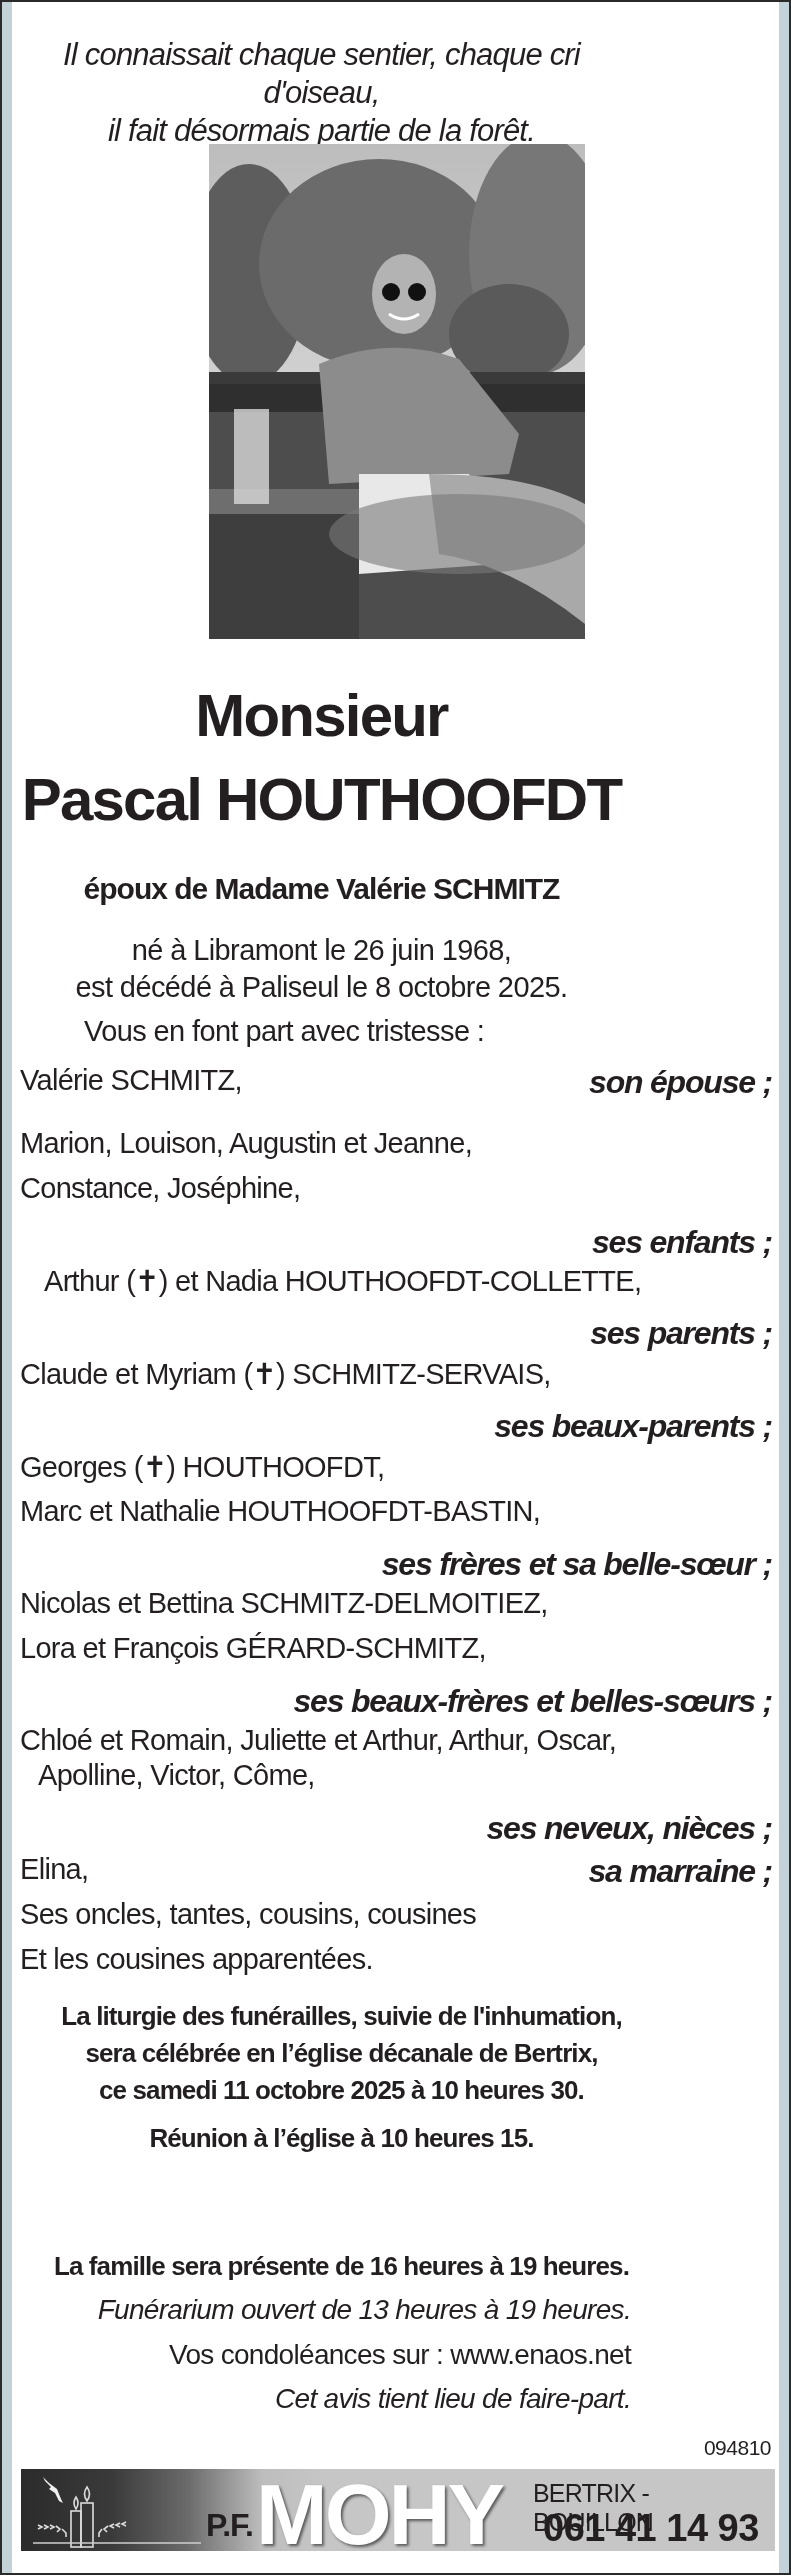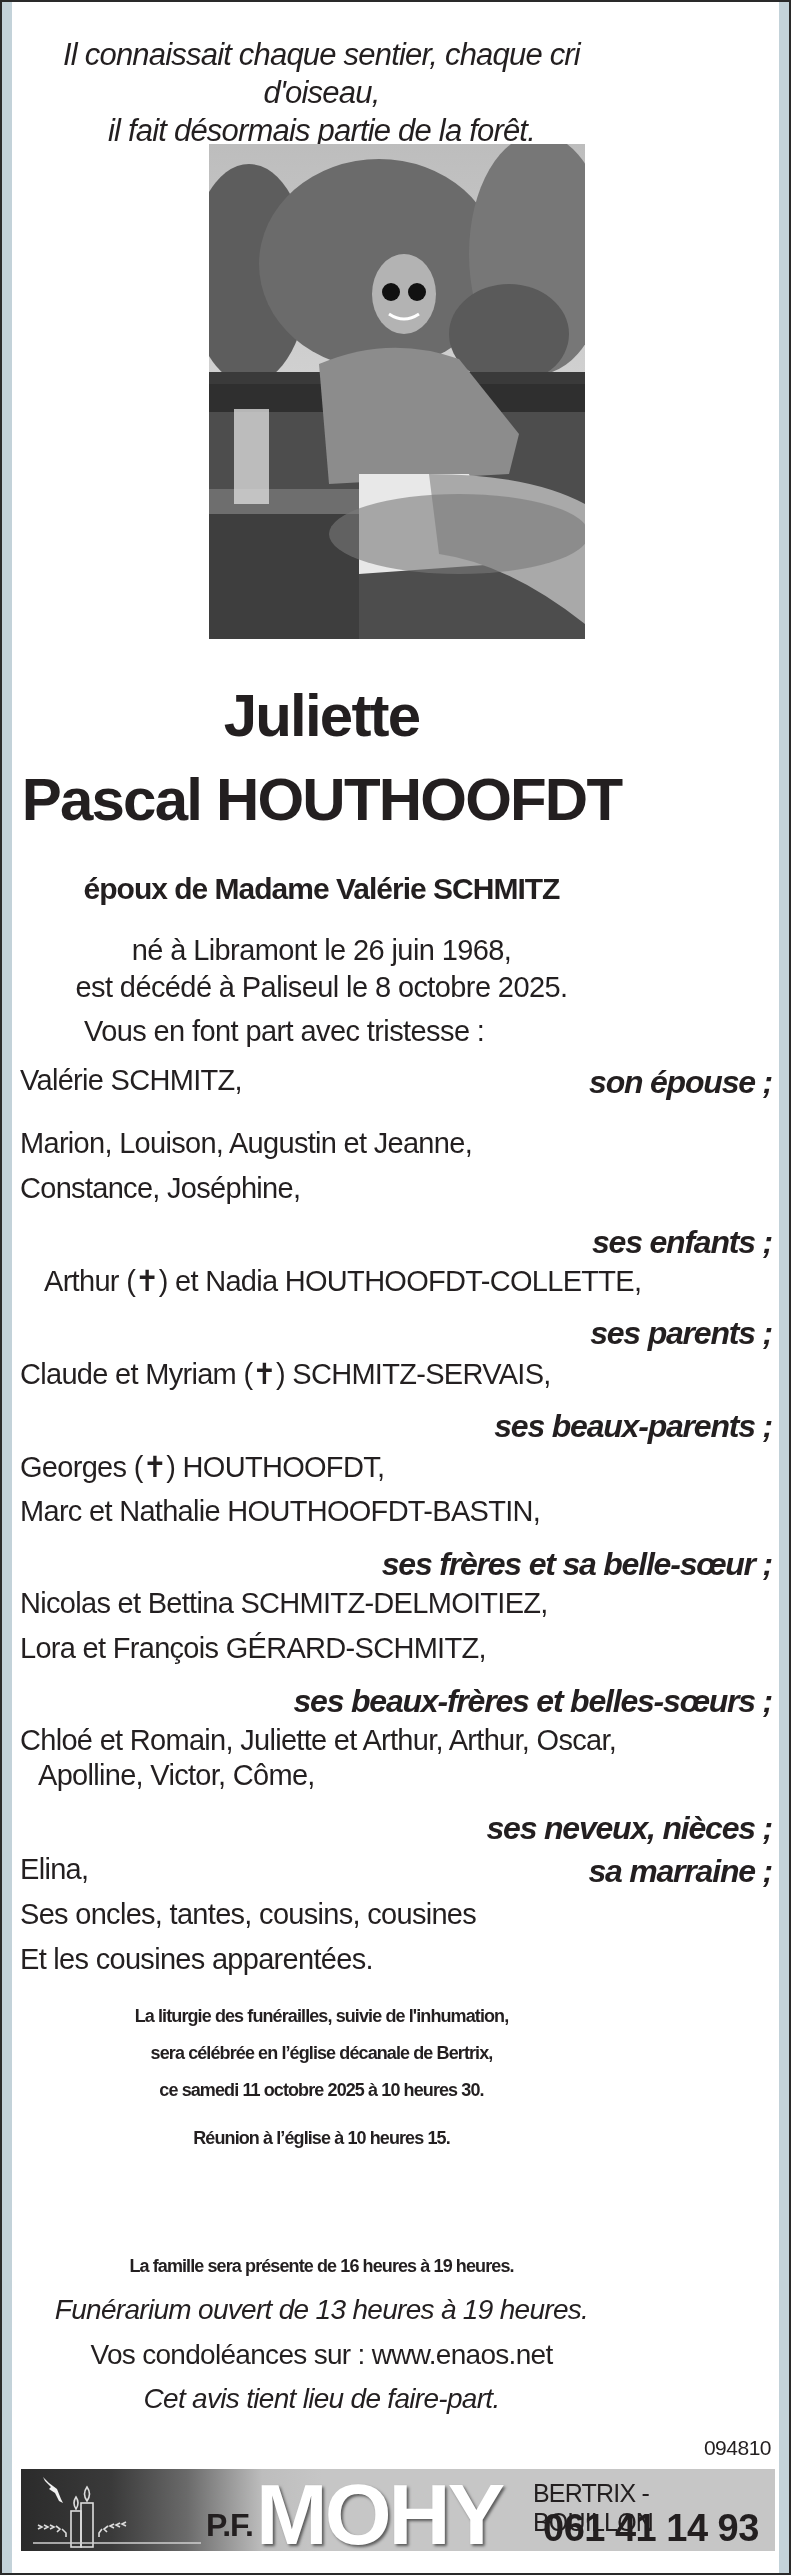--- a/index.html
+++ b/index.html
@@ -13,22 +13,22 @@
   .center { text-align: center; left: 0; width: 619px; }
   .quote { top: 34px; font-size: 31px; font-style: italic; line-height: 38px; letter-spacing: -0.8px; }
   .photo { left: 197px; top: 142px; width: 376px; height: 495px; overflow: hidden;
            background: linear-gradient(180deg,#cfcfcf 0%,#e3e3e3 12%,#9a9a9a 30%,#6e6e6e 45%,#5a5a5a 55%,#7a7a7a 70%,#8a8a8a 85%,#5c5c5c 100%); }
   .title { top: 672px; font-size: 60px; font-weight: bold; line-height: 84px; letter-spacing: -1.8px; }
   .spouse-line { top: 870px; font-size: 30px; font-weight: bold; letter-spacing: -1px; }
   .birth { top: 930px; font-size: 29px; line-height: 37px; letter-spacing: -0.6px; }
   .announce { left: 72px; top: 1013px; font-size: 29px; letter-spacing: -0.6px; }
   .row { position: absolute; left: 8px; width: 752px; font-size: 29px; letter-spacing: -0.7px; white-space: nowrap; }
   .role { position: absolute; right: 0; font-size: 32px; font-style: italic; font-weight: bold; letter-spacing: -1.2px; }
-  .fun { font-size: 18px; font-weight: bold; line-height: 37px; letter-spacing: -0.9px; }
-  .info { font-size: 28px; line-height: 40px; letter-spacing: -0.7px; }
+  .fun { font-size: 26px; font-weight: bold; line-height: 37px; letter-spacing: -0.9px; padding-left: 20px; }
+  .info { font-size: 28px; line-height: 40px; letter-spacing: -0.7px; text-align: right; }
   .ref { right: 8px; top: 2434px; font-size: 21px; letter-spacing: -0.5px; }
   .banner { left: 9px; top: 2467px; width: 754px; height: 82px;
             background: linear-gradient(90deg,#2b2b2b 0%,#3a3a3a 12%,#6a6a6a 22%,#bdbdbd 32%,#c6c6c6 40%,#c6c6c6 100%); overflow: hidden; }
   .pf { left: 185px; top: 38px; font-size: 32px; font-weight: bold; color: #231f20; letter-spacing: -1px; }
   .mohy { left: 235px; top: -4px; font-size: 86px; font-weight: bold; color: #ffffff; letter-spacing: -3px;
           text-shadow: 2px 2px 3px rgba(0,0,0,0.55); }
   .city { left: 512px; top: 10px; font-size: 25px; color: #231f20; letter-spacing: -0.8px; }
   .phone { left: 522px; top: 38px; font-size: 38px; font-weight: bold; color: #231f20; letter-spacing: -0.5px; }
 </style>
 </head>
@@ -66,21 +66,21 @@
         <path d="M220 330 Q320 330 376 360 L376 480 Q300 420 230 410 Z" fill="#a9a9a9"></path>
         <ellipse cx="250" cy="390" rx="130" ry="40" fill="#7a7a7a" opacity="0.6"></ellipse>
         <ellipse cx="195" cy="150" rx="32" ry="40" fill="#b3b3b3"></ellipse>
         <circle cx="182" cy="148" r="9" fill="#111"></circle>
         <circle cx="208" cy="148" r="9" fill="#111"></circle>
         <path d="M180 170 Q195 180 210 170" stroke="#fff" stroke-width="3" fill="none"></path>
       </svg>
     </div>
 
     <div class="abs center title">
-      <div>Juliette</div>
+      <div>Monsieur</div>
       <div>Pascal HOUTHOOFDT</div>
     </div>
 
     <div class="abs center spouse-line">époux de Madame Valérie SCHMITZ</div>
 
     <div class="abs center birth">
       <div>né à Libramont le 26 juin 1968,</div>
       <div>est décédé à Paliseul le 8 octobre 2025.</div>
     </div>
 

